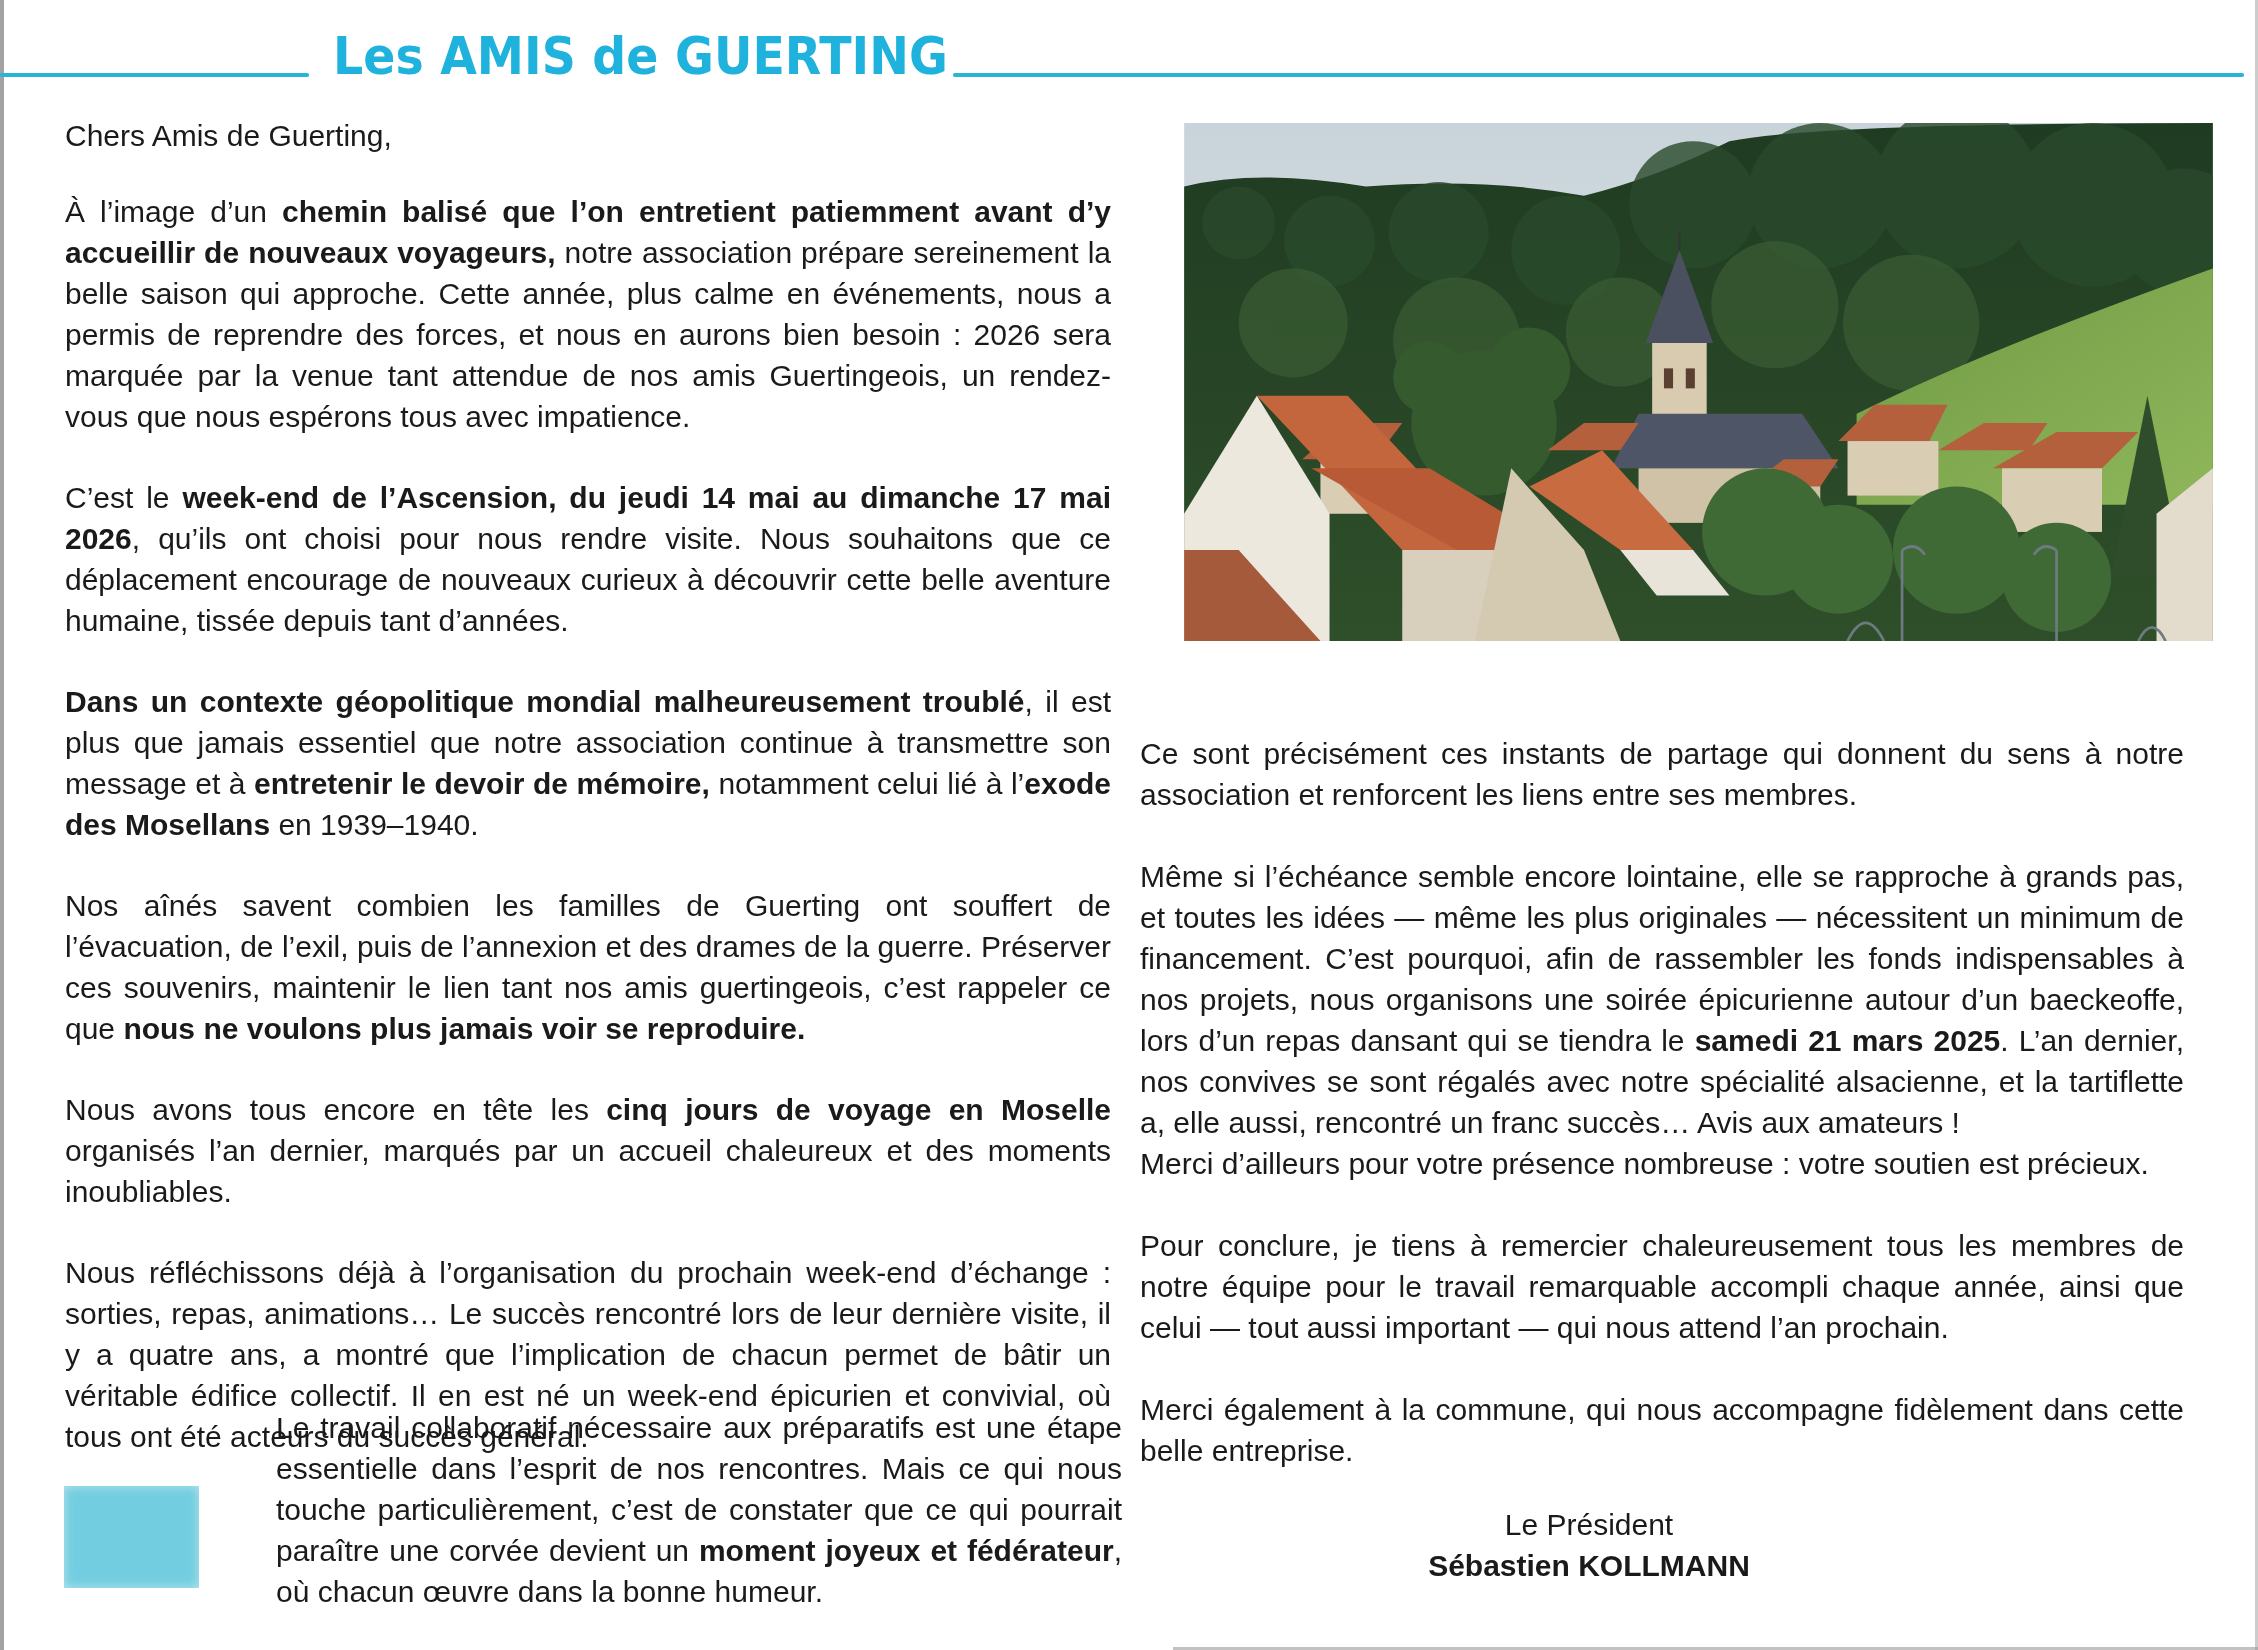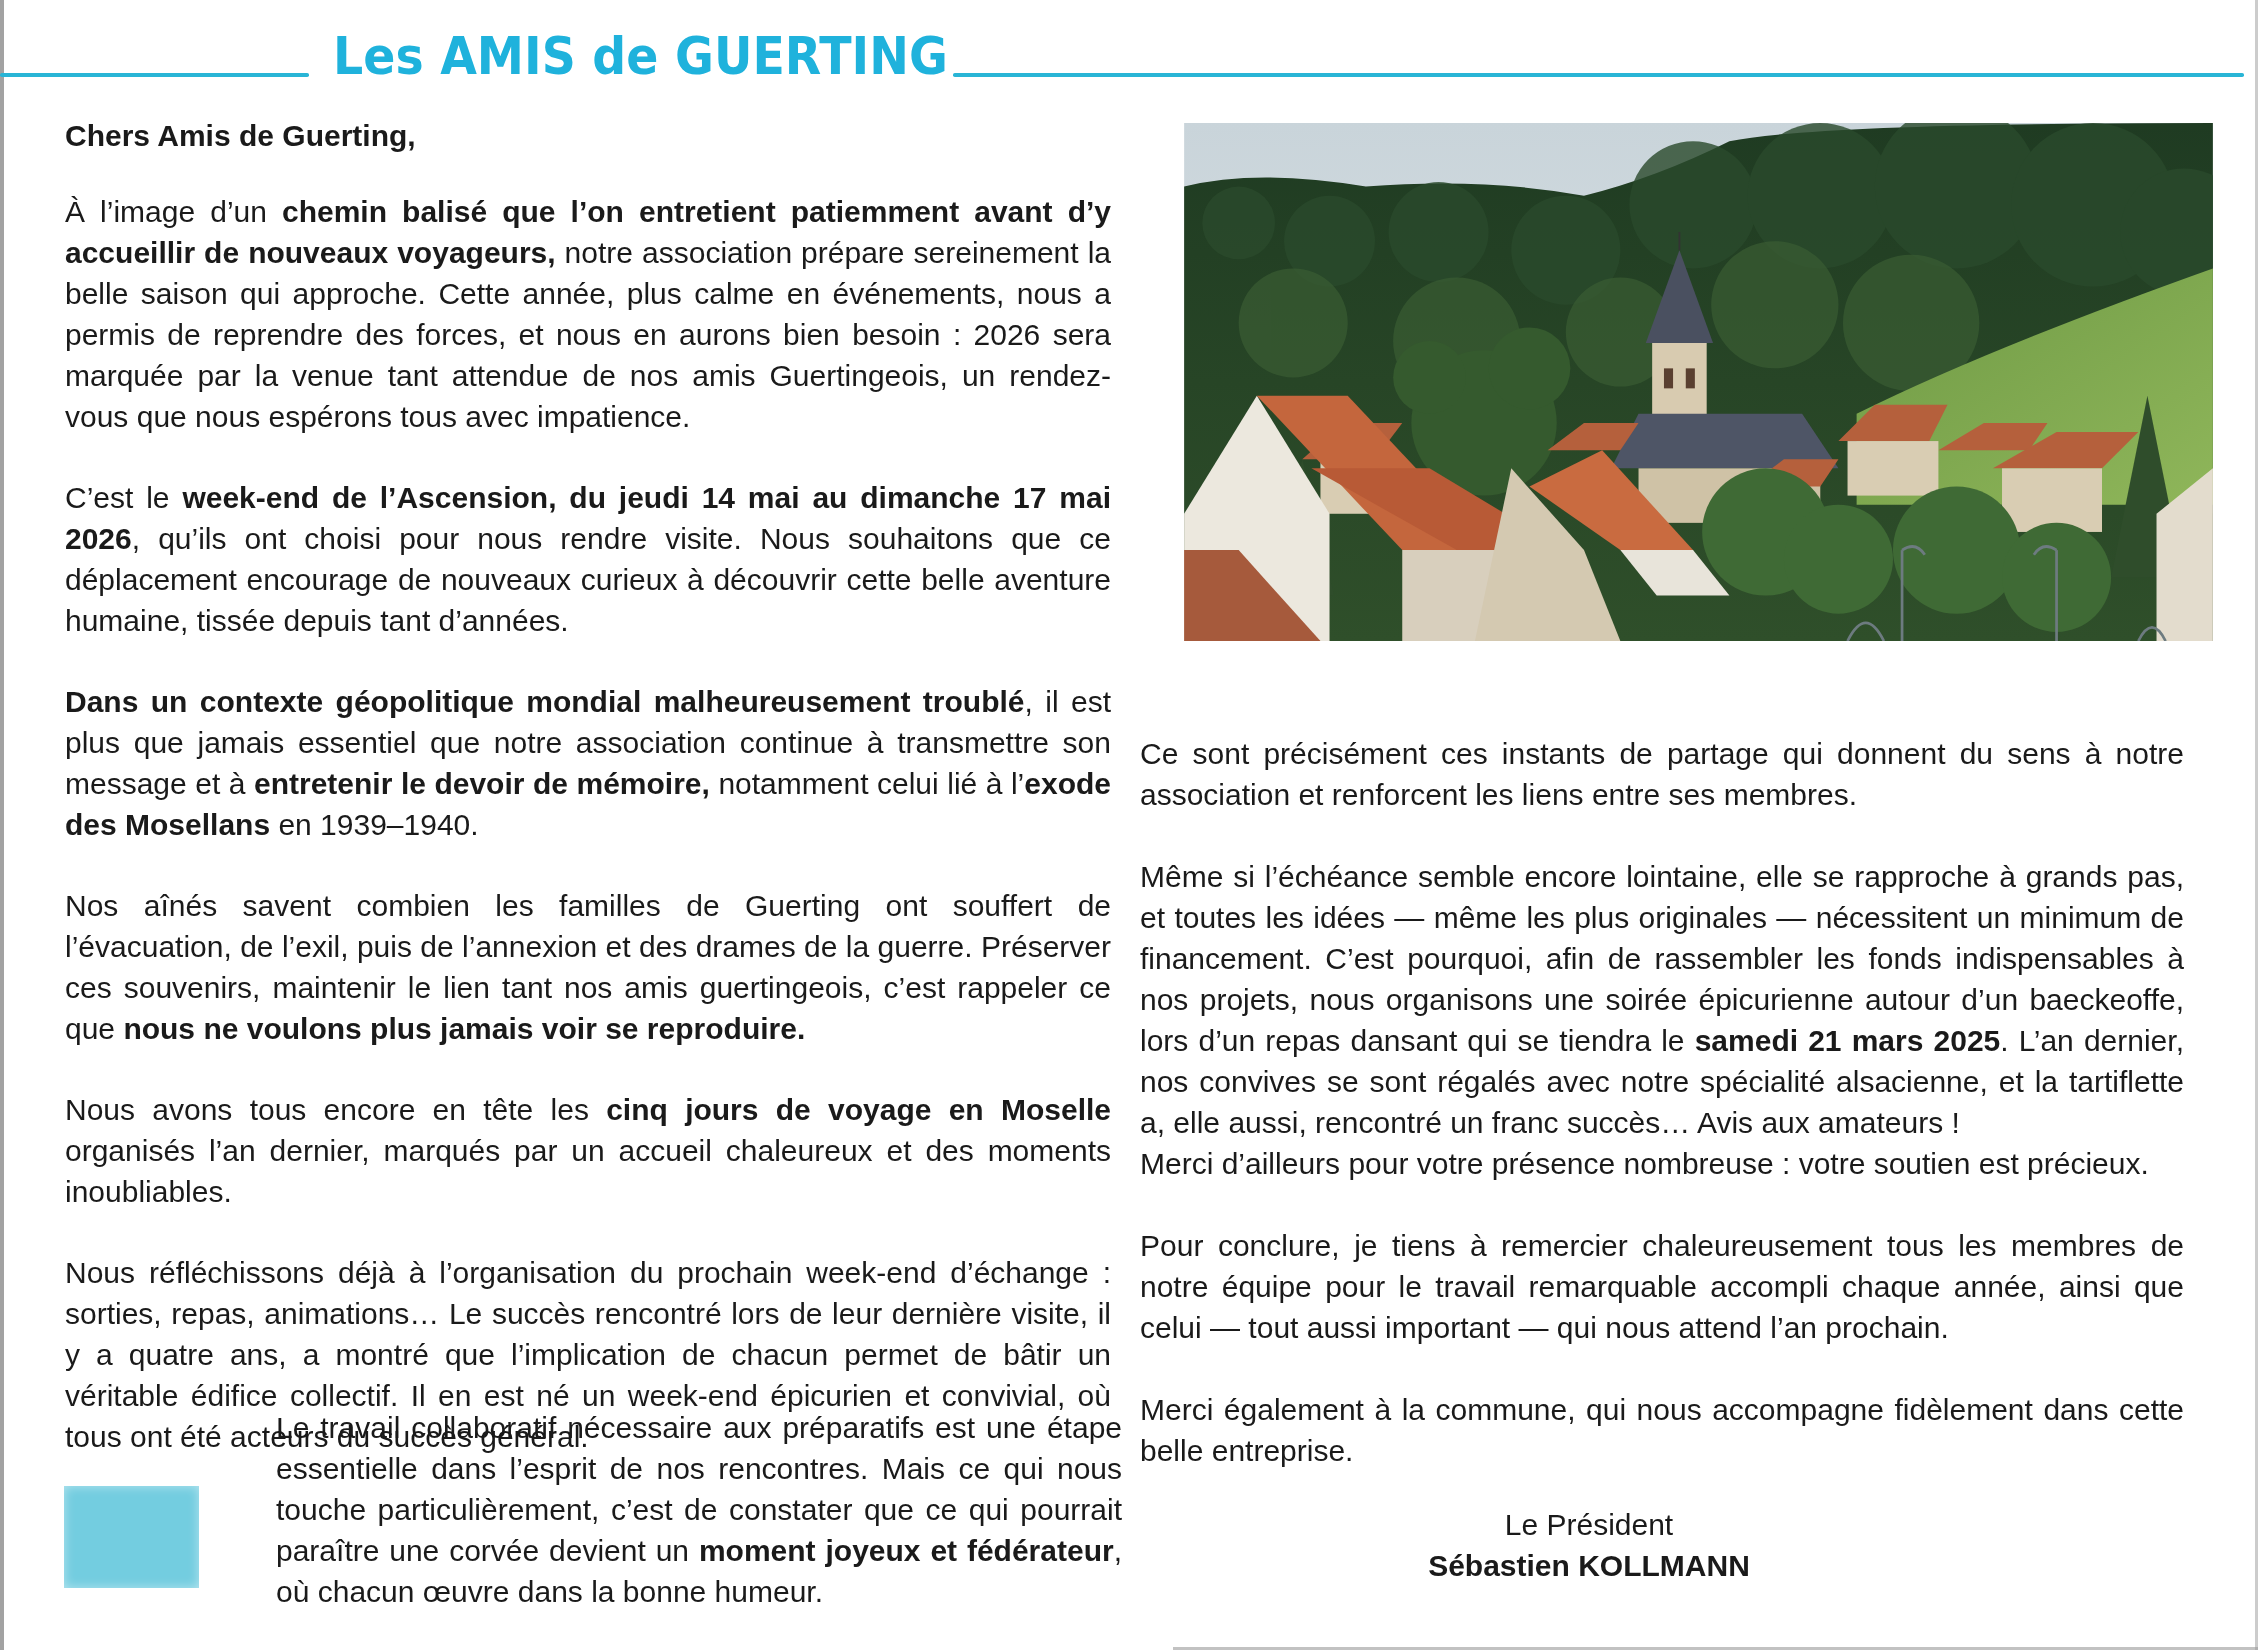--- a/index.html
+++ b/index.html
@@ -19,21 +19,21 @@
     position: absolute; left: 333px; top: 1.8px; font-size: 51px; font-weight: bold;
     color: #1fb2dc; letter-spacing: 0px; white-space: nowrap;
     font-family: "DejaVu Sans", sans-serif; transform: scaleX(0.93); transform-origin: left center;
   }
 
   .col { position: absolute; font-size: 30px; line-height: 41px; }
   .col p { margin: 0; text-align: justify; text-align-last: left; }
   .col.left { left: 65px; top: 115px; width: 1046px; }
   .col.right { left: 1140px; width: 1044px; }
 
-  .greeting { font-weight: bold; margin-bottom: 35px !important; }
+  .greeting { font-weight: normal; margin-bottom: 35px !important; }
   .gap { height: 40px; }
   b { font-weight: bold; }
 
   .inset { position: absolute; left: 276px; top: 1407px; width: 846px; font-size: 30px; line-height: 41px; }
   .inset p { margin: 0; text-align: justify; text-align-last: left; }
 
   .teal-block {
     position: absolute; left: 64px; top: 1486px; width: 135px; height: 102px;
     background: #73cde0; box-shadow: inset 0 0 11px rgba(255,255,255,.5);
   }

